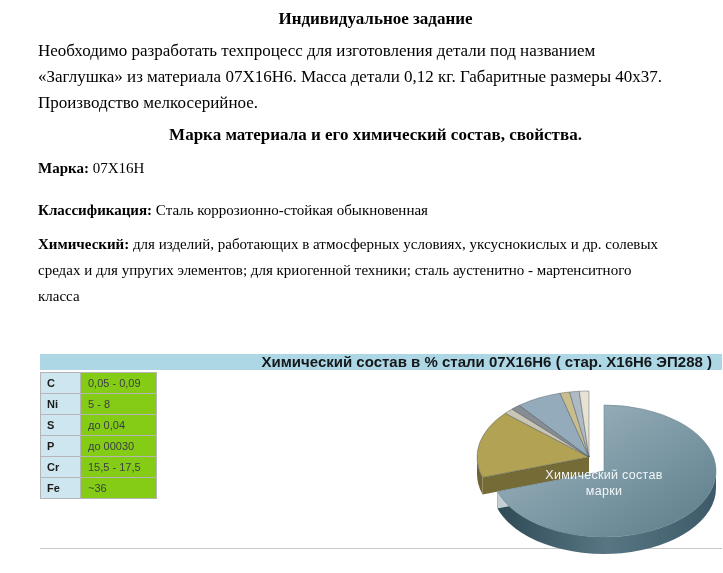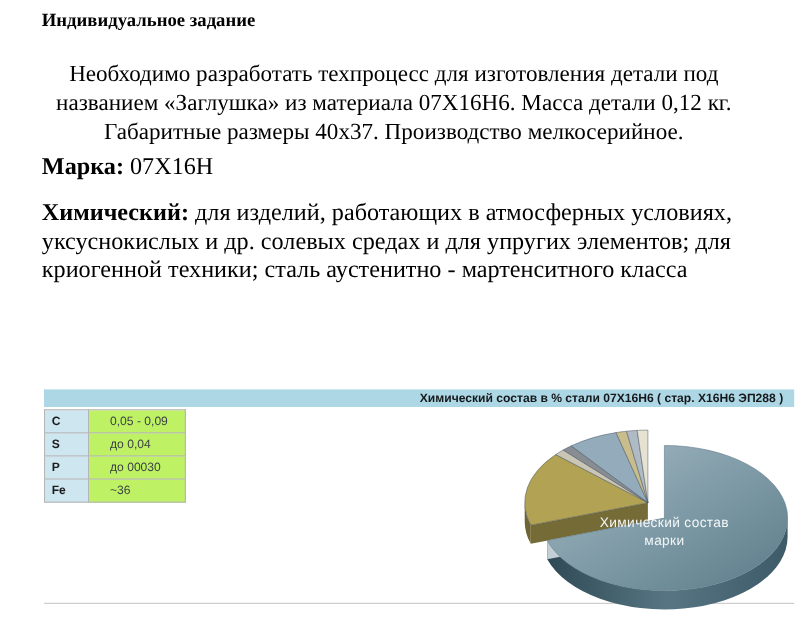--- a/index.html
+++ b/index.html
@@ -1,65 +1,75 @@
 <!DOCTYPE html>
 <html><head>
 <meta charset="utf-8">
 <style>
   html,body{margin:0;padding:0;background:#fff;}
   .page{position:relative;width:723px;height:573px;background:#fff;overflow:hidden;
         font-family:"Liberation Serif",serif;color:#000;}
   .doc{padding:6px 10px 0 38px;}
-  .title{font-size:17px;font-weight:bold;text-align:left;margin:0 0 22px 0;line-height:26px;}
-  .body-par{font-size:21px;line-height:26px;margin:0 0 6px 0;width:640px;text-align:center;}
+  .title{font-size:17px;font-weight:bold;text-align:center;margin:0 0 6px 0;line-height:26px;}
+  .body-par{font-size:17px;line-height:26px;margin:0 0 6px 0;width:640px;}
   .subtitle{font-size:17px;font-weight:bold;text-align:center;margin:0 0 7px 0;line-height:26px;}
-  .field{font-size:22px;line-height:26px;margin:0 0 16px 0;width:630px;}
+  .field{font-size:15px;line-height:26px;margin:0 0 16px 0;width:630px;}
   .field.tight{margin-bottom:8px;}
   .flabel{font-weight:bold;}
 
   .chart-block{position:absolute;left:40px;top:352px;width:682px;height:196px;
                border-bottom:1px solid #c9c9c9;background:#fff;}
   .chart-header{position:absolute;left:0;top:2px;width:682px;height:16px;background:#aed7e6;
-                font-family:"Liberation Sans",sans-serif;font-size:11px;font-weight:bold;
+                font-family:"Liberation Sans",sans-serif;font-size:15px;font-weight:bold;
                 line-height:16px;text-align:right;box-sizing:border-box;padding-right:10px;color:#15181a;}
   .comp-table{position:absolute;left:0;top:20px;border-collapse:collapse;
               font-family:"Liberation Sans",sans-serif;font-size:11px;}
   .comp-table th{width:33px;height:20px;background:#cde6ef;border:1px solid #b5b5b5;
                  text-align:left;padding:0 0 0 6px;font-weight:bold;color:#1c1c1c;}
-  .comp-table td{width:64px;height:20px;background:#bef264;border:1px solid #b5b5b5;
-                 padding:0 4px 0 19px;color:#3b3f44;font-weight:normal;white-space:nowrap;}
+  .comp-table td{width:64px;height:20px;background:#84cc16;border:1px solid #b5b5b5;
+                 padding:0 4px 0 7px;color:#3b3f44;font-weight:normal;white-space:nowrap;}
   .pie-area{position:absolute;left:420px;top:30px;width:262px;height:178px;}
   .pie-label{fill:#f2f6f7;font-family:"Liberation Sans",sans-serif;font-size:12.5px;letter-spacing:.3px;}
 </style>
 </head>
 <body>
 
 <div class="page">
   <div class="doc">
     <div class="title">Индивидуальное задание</div>
     <p class="body-par">Необходимо разработать техпроцесс для изготовления детали под названием «Заглушка» из материала 07Х16Н6. Масса детали 0,12 кг. Габаритные размеры 40x37. Производство мелкосерийное.</p>
+    <div class="subtitle">Марка материала и его химический состав, свойства.</div>
     <p class="field"><span class="flabel">Марка:</span> <span>07Х16Н</span></p>
+    <p class="field tight"><span class="flabel">Классификация:</span> <span>Сталь коррозионно-стойкая обыкновенная</span></p>
     <p class="field"><span class="flabel">Химический:</span> <span>для изделий, работающих в атмосферных условиях, уксуснокислых и др. солевых средах и для упругих элементов; для криогенной техники; сталь аустенитно - мартенситного класса</span></p>
   </div>
 
   <div class="chart-block">
     <div class="chart-header">Химический состав в % стали 07Х16Н6 ( стар. Х16Н6 ЭП288 )</div>
     <table class="comp-table">
       <tbody id="comp-rows">
           <tr>
             <th>C</th>
             <td>0,05 - 0,09</td>
           </tr>
           <tr>
+            <th>Ni</th>
+            <td>5 - 8</td>
+          </tr>
+          <tr>
             <th>S</th>
             <td>до 0,04</td>
           </tr>
           <tr>
             <th>P</th>
             <td>до 00030</td>
+          </tr>
+          <tr>
+            <th>Cr</th>
+            <td>15,5 - 17,5</td>
           </tr>
           <tr>
             <th>Fe</th>
             <td>~36</td>
           </tr>
         </tbody>
     </table>
     <div class="pie-area">
       <svg id="pie-svg" width="262" height="178" viewBox="0 0 262 178">
           <defs>

